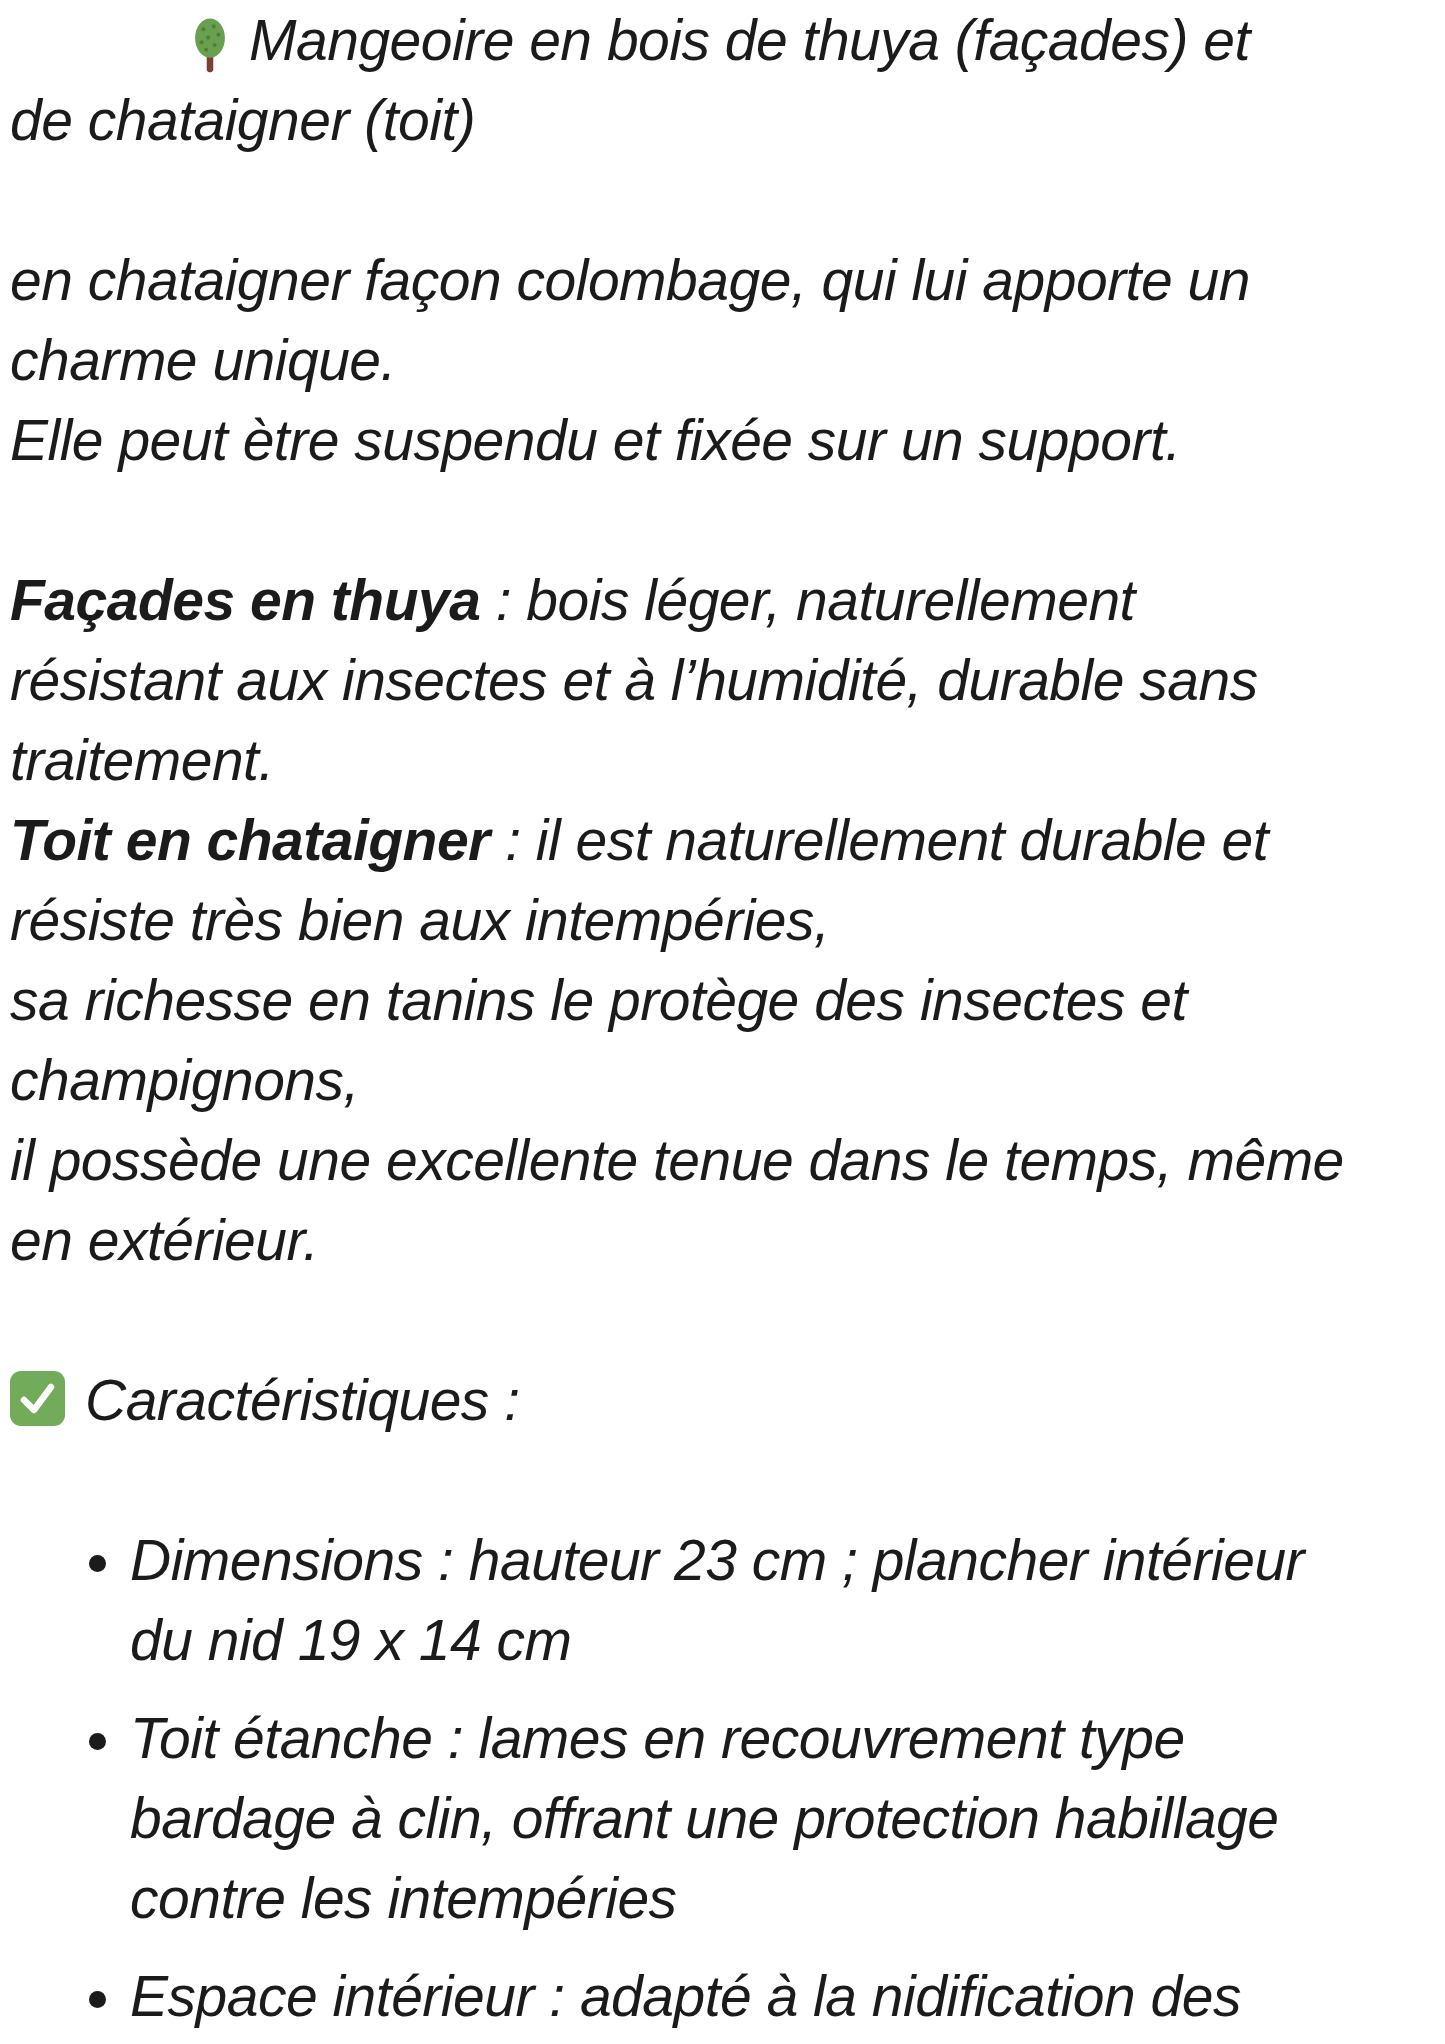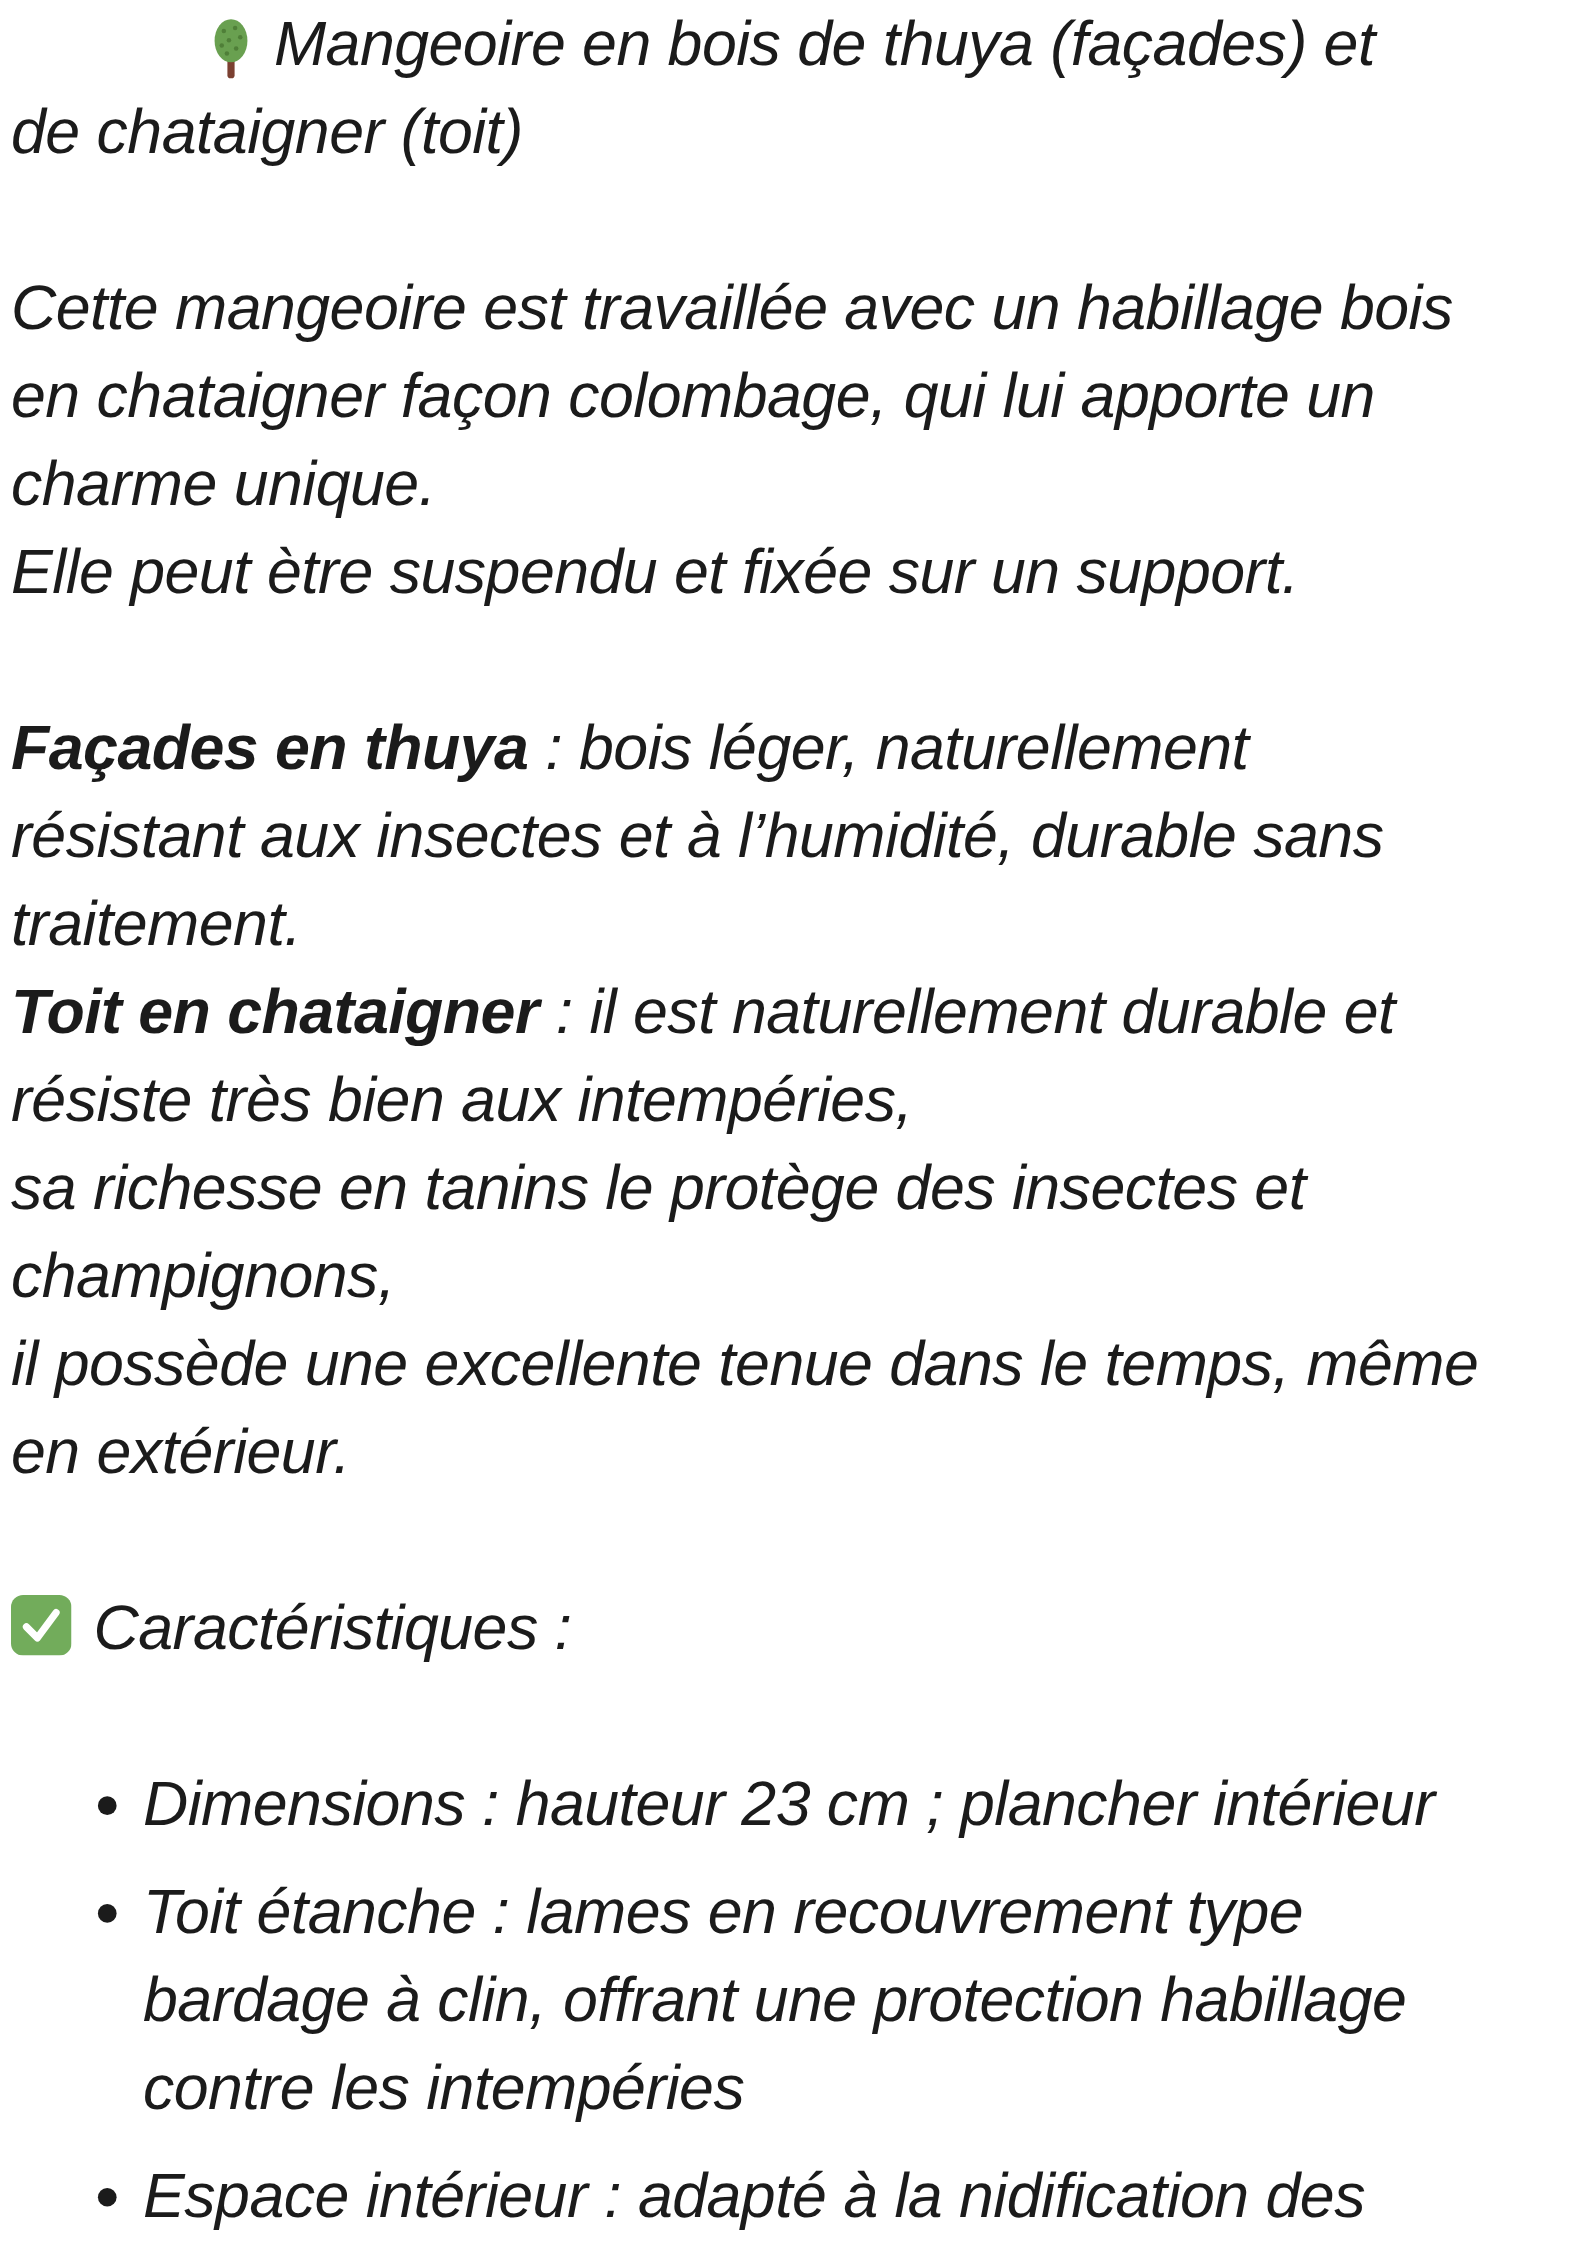--- a/index.html
+++ b/index.html
@@ -55,21 +55,20 @@
           <circle cx="9" cy="26" r="2.2"></circle>
           <circle cx="23" cy="29" r="2.2"></circle>
           <circle cx="14" cy="34" r="2.2"></circle>
         </g>
       </svg><span>Mangeoire en bois de thuya (façades) et</span>
     </div>
     <div class="line">de chataigner (toit)</div>
   </div>
 
   <div class="block">
-    <div class="line">Cette mangeoire est travaillée avec un habillage bois</div>
     <div class="line">en chataigner façon colombage, qui lui apporte un</div>
     <div class="line">charme unique.</div>
     <div class="line">Elle peut ètre suspendu et fixée sur un support.</div>
   </div>
 
   <div class="block">
     <div class="line"><span class="bold">Façades en thuya</span><span> : bois léger, naturellement</span></div>
     <div class="line">résistant aux insectes et à l’humidité, durable sans</div>
     <div class="line">traitement.</div>
     <div class="line"><span class="bold">Toit en chataigner</span><span> : il est naturellement durable et</span></div>
@@ -85,20 +84,21 @@
       <svg class="check-icon" viewBox="0 0 55 55" xmlns="http://www.w3.org/2000/svg">
         <rect x="0" y="0" width="55" height="55" rx="11" fill="#72ac5b"></rect>
         <path d="M14 29 L24 39 L41 16" fill="none" stroke-width="6.5" stroke-linecap="round" stroke-linejoin="round" stroke="#ffffff"></path>
       </svg><span>Caractéristiques :</span>
     </div>
   </div>
 
   <ul class="char-list">
     <li>
       <div class="line">Dimensions : hauteur 23 cm ; plancher intérieur</div>
+      <div class="line">du nid 19 x 14 cm</div>
     </li>
     <li>
       <div class="line">Toit étanche : lames en recouvrement type</div>
       <div class="line">bardage à clin, offrant une protection habillage</div>
       <div class="line">contre les intempéries</div>
     </li>
     <li>
       <div class="line">Espace intérieur : adapté à la nidification des</div>
     </li>
   </ul>

